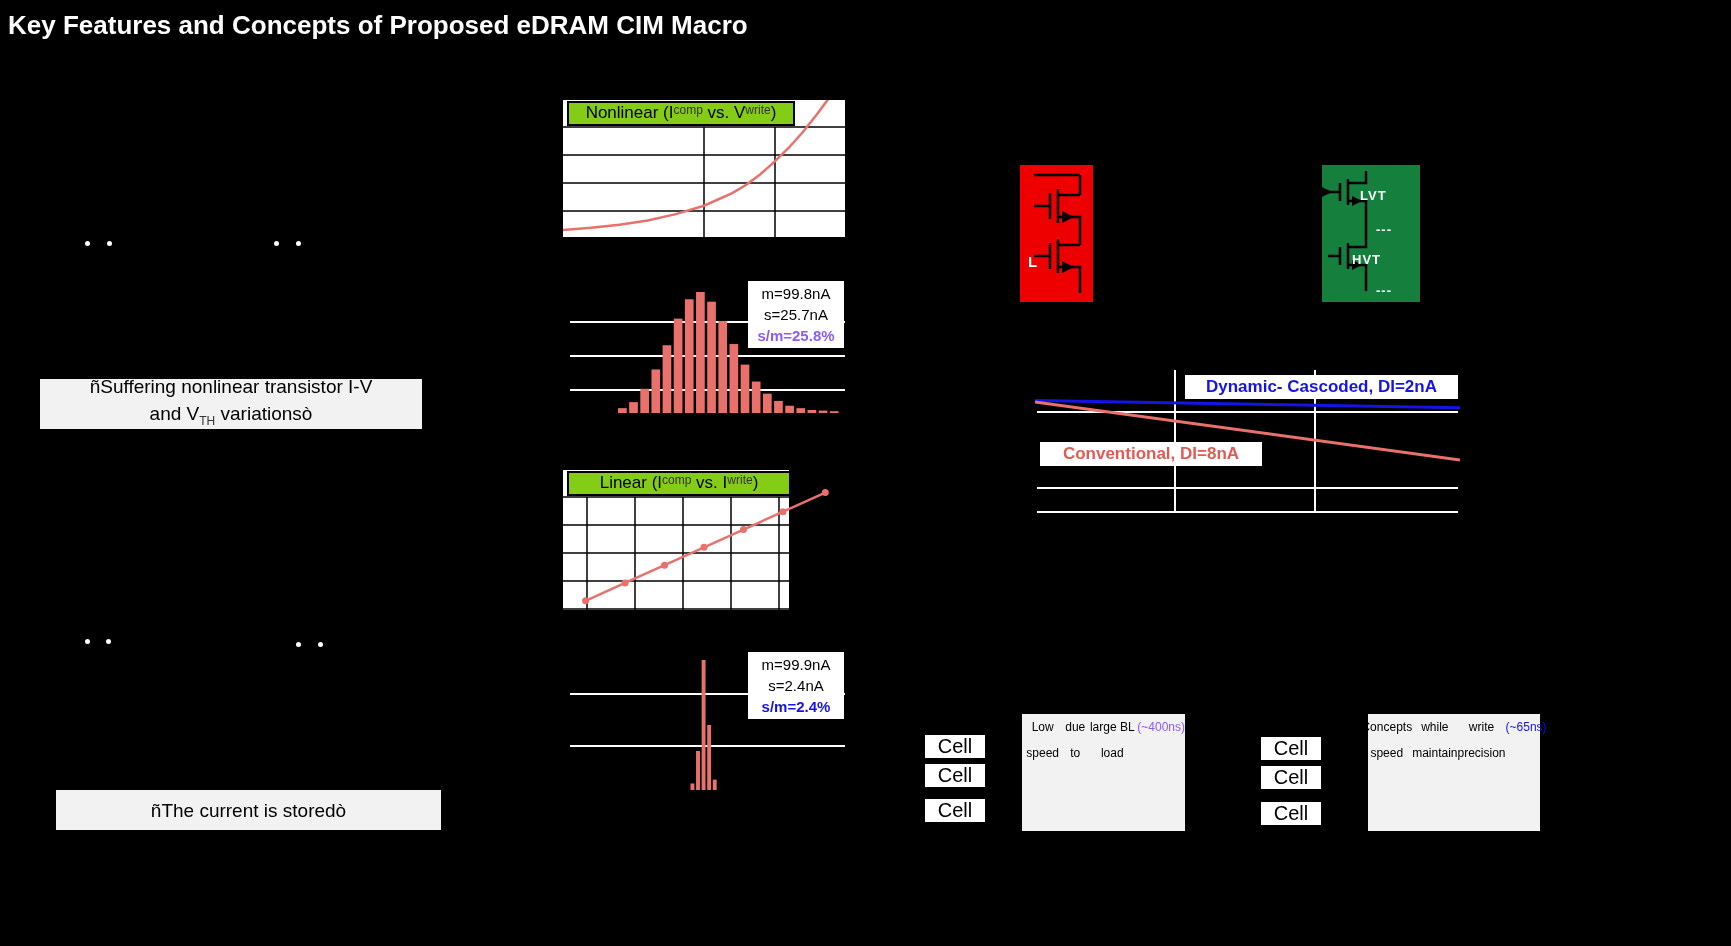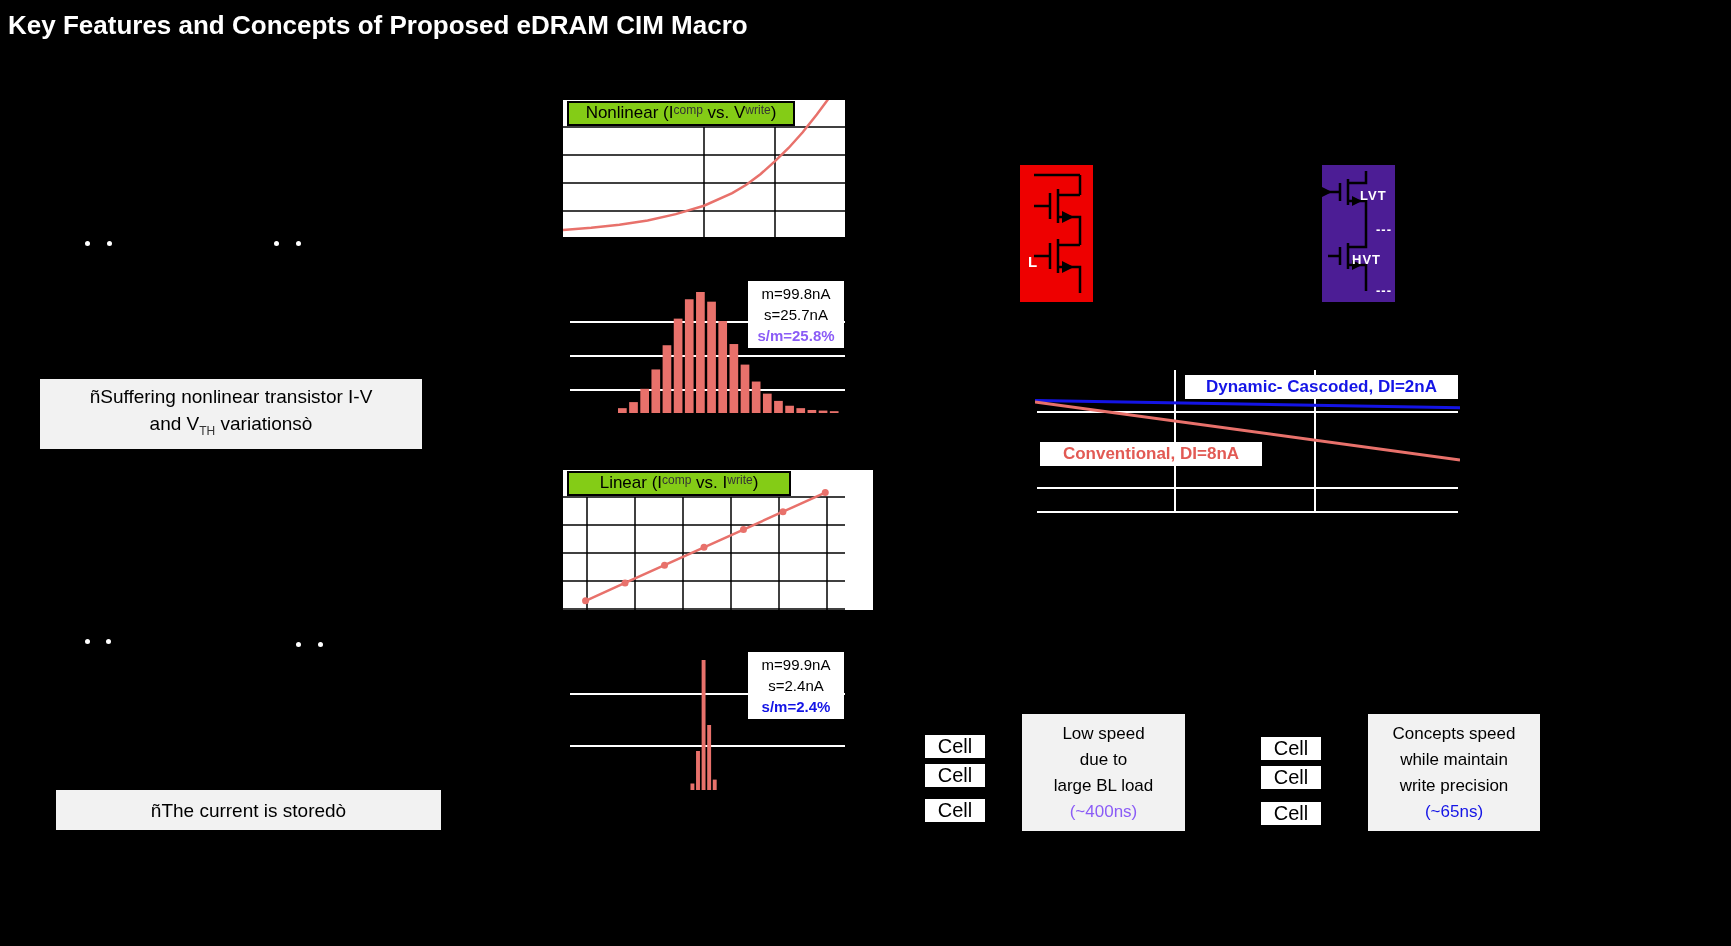--- a/index.html
+++ b/index.html
@@ -21,40 +21,40 @@
     text-align:center;padding:2px 2px}
   .bold{font-weight:bold}
   .red-text{color:#8b5cf6}
   .blue-text{color:#1414e6}
   .salmon-text{color:#e25a54}
   .block{position:absolute;width:73px;height:137px}
   .block-label{position:absolute;color:#fff;font-size:13px;font-weight:bold;letter-spacing:1px}
   .ret-label{position:absolute;height:24px;background:#fff;font-size:17px;text-align:center;line-height:24px;font-weight:bold}
   .cell{position:absolute;width:60px;height:23px;background:#fff;color:#000;font-size:20px;
     text-align:center;line-height:23px}
-  .speed-box{position:absolute;background:#f2f2f2;color:#000;font-size:17px;line-height:26px;
-    display:flex;flex-direction:column;justify-content:center;text-align:center}
+  .speed-box{position:absolute;background:#f2f2f2;color:#000;font-size:12px;line-height:26px;
+    display:flex;flex-direction:row;justify-content:center;text-align:center}
 </style>
 </head>
 <body>
 
 <div class="canvas">
 
   <div class="slide-title">Key Features and Concepts of Proposed eDRAM CIM Macro</div>
 
   <div class="dot" style="left:85px;top:241px"></div>
   <div class="dot" style="left:107px;top:241px"></div>
   <div class="dot" style="left:274px;top:241px"></div>
   <div class="dot" style="left:296px;top:241px"></div>
   <div class="dot" style="left:85px;top:639px"></div>
   <div class="dot" style="left:106px;top:639px"></div>
   <div class="dot" style="left:296px;top:642px"></div>
   <div class="dot" style="left:318px;top:642px"></div>
 
-  <div class="quote-box" style="left:40px;top:379px;width:382px;height:70px">
+  <div class="quote-box" style="left:40px;top:379px;width:382px;height:50px">
     <div><span>ñSuffering nonlinear transistor I-V</span></div>
     <div><span>and V</span><sub>TH</sub><span> variationsò</span></div>
   </div>
   <div class="quote-box" style="left:56px;top:790px;width:385px;height:40px">
     <div>ñThe current is storedò</div>
   </div>
 
   <div class="plot" style="left:563px;top:100px;width:282px;height:137px">
     <svg id="svg-nonlinear" width="282" height="137">
       <g stroke="#000" stroke-width="1.5">
@@ -98,21 +98,21 @@
         <rect x="255.70000000000002" y="128.58" width="8.697000000000001" height="2.42" fill="#e8716b"></rect>
         <rect x="266.85" y="129.185" width="8.697000000000001" height="1.815" fill="#e8716b"></rect>
       </svg>
   </div>
   <div class="stats-box" style="left:748px;top:281px">
     <div>m=99.8nA</div>
     <div>s=25.7nA</div>
     <div class="red-text bold">s/m=25.8%</div>
   </div>
 
-  <div class="plot" style="left:563px;top:470px;width:310px;height:140px">
+  <div class="plot" style="left:563px;top:470px;width:226px;height:140px">
     <svg id="svg-linear" width="282" height="140">
       <g stroke="#000" stroke-width="1.5">
         <line x1="0" y1="27" x2="282" y2="27"></line>
         <line x1="0" y1="55" x2="282" y2="55"></line>
         <line x1="0" y1="83" x2="282" y2="83"></line>
         <line x1="0" y1="111" x2="282" y2="111"></line>
         <line x1="0" y1="139" x2="282" y2="139"></line>
         <line x1="24" y1="27" x2="24" y2="140"></line>
         <line x1="72" y1="27" x2="72" y2="140"></line>
         <line x1="120" y1="27" x2="120" y2="140"></line>
@@ -166,21 +166,21 @@
         <path d="M30 78 V 104"></path>
         <path d="M30 91 H 14"></path>
         <path d="M38 102 H 60 V 128"></path>
       </g>
       <polygon points="42,46 54,52 42,58" fill="#000"></polygon>
       <polygon points="42,96 54,102 42,108" fill="#000"></polygon>
     </svg>
     <div class="block-label" style="left:8px;top:88px;font-size:15px">L</div>
   </div>
 
-  <div class="block" style="left:1322px;top:165px;width:73px;background:#4c1d95">
+  <div class="block" style="left:1322px;top:165px;width:98px;background:#15803d">
     <svg width="74" height="137">
       <g stroke="#000" stroke-width="2.5" fill="none">
         <path d="M26 14 V 40"></path>
         <path d="M18 18 V 36"></path>
         <path d="M18 27 H 6"></path>
         <path d="M26 18 H 44 V 6"></path>
         <path d="M26 36 H 44 V 66"></path>
         <path d="M26 78 V 104"></path>
         <path d="M18 82 V 100"></path>
         <path d="M18 91 H 6"></path>

